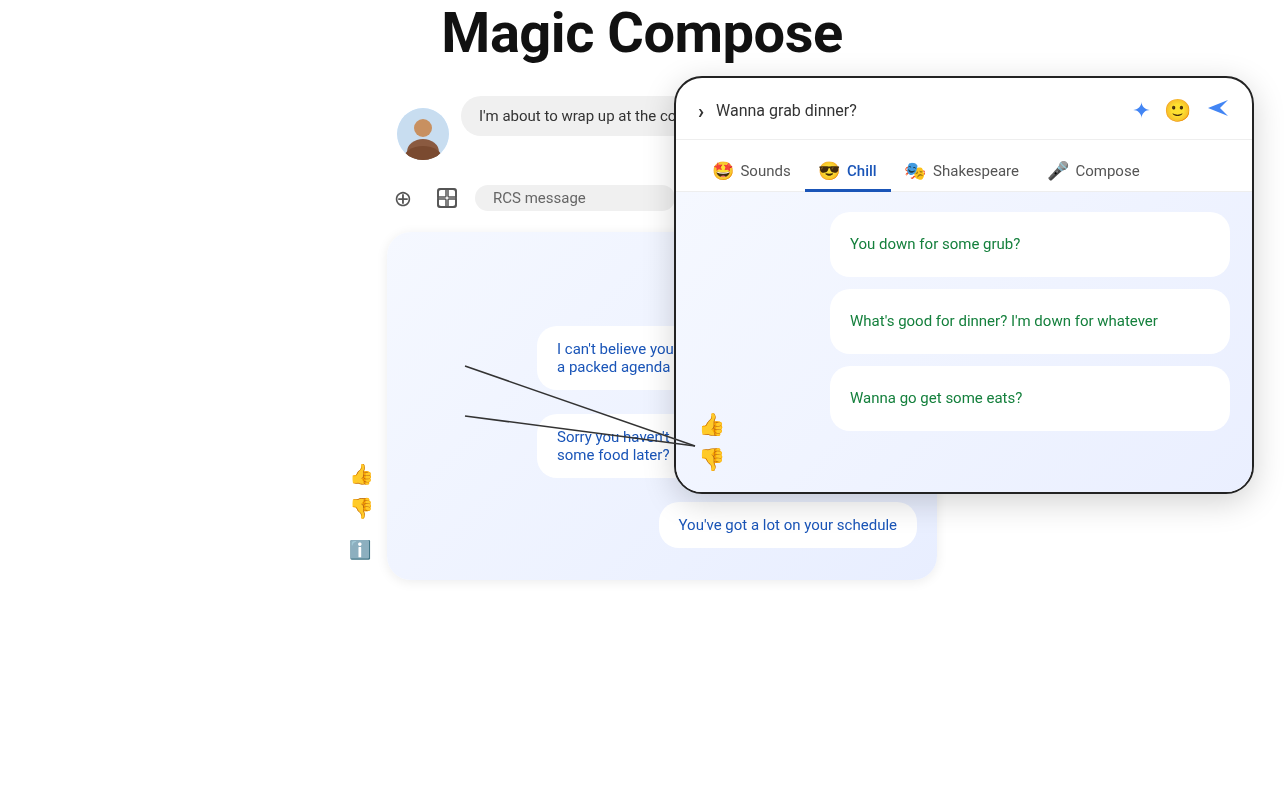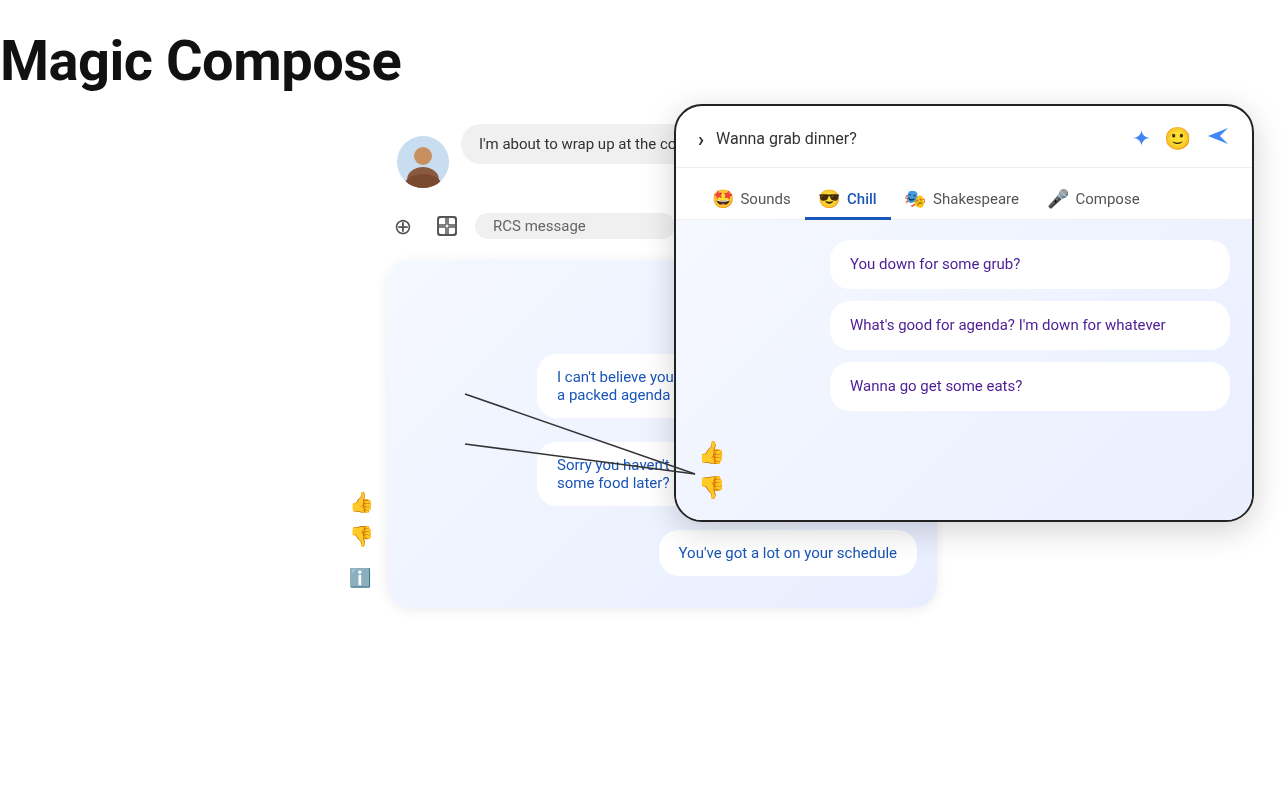--- a/index.html
+++ b/index.html
@@ -7,25 +7,24 @@
     body {
       background: #ffffff;
       font-family: 'Google Sans', 'Roboto', Arial, sans-serif;
       width: 1284px;
       height: 806px;
       overflow: hidden;
       position: relative;
     }
 
     .page-title {
-      text-align: left;
+      text-align: center;
       font-size: 56px;
       font-weight: 700;
       color: #111111;
-      padding-top: 28px;
       letter-spacing: -0.5px;
     }
 
     .content-area {
       display: flex;
       position: relative;
       width: 100%;
       height: calc(100% - 110px);
       align-items: flex-start;
       justify-content: center;
@@ -277,23 +276,23 @@
     .right-suggestions {
       padding: 20px 22px 16px 22px;
       min-height: 300px;
       background: linear-gradient(135deg, #f5f8ff 0%, #eaefff 100%);
       position: relative;
     }
 
     .right-suggestion-item {
       background: white;
       border-radius: 20px;
-      padding: 14px 20px;
+      padding: 22px 20px;
       font-size: 15px;
-      color: #4c1d95;
+      color: #15803d;
       margin-bottom: 12px;
       display: block;
       margin-left: auto;
       max-width: 400px;
       line-height: 1.4;
     }
 
     .right-icons-bottom {
       position: absolute;
       left: 22px;
@@ -432,20 +431,20 @@
 
     <div class="right-suggestions">
 
       <div class="right-icons-bottom">
         <span>👍</span>
         <span>👎</span>
       </div>
 
       <div class="right-suggestion-item">You down for some grub?</div>
 
-      <div class="right-suggestion-item">What's good for agenda? I'm down for whatever</div>
+      <div class="right-suggestion-item">What's good for dinner? I'm down for whatever</div>
 
       <div class="right-suggestion-item">Wanna go get some eats?</div>
     </div>
 
   </div>
 
 </div>
 
 </body></html>

